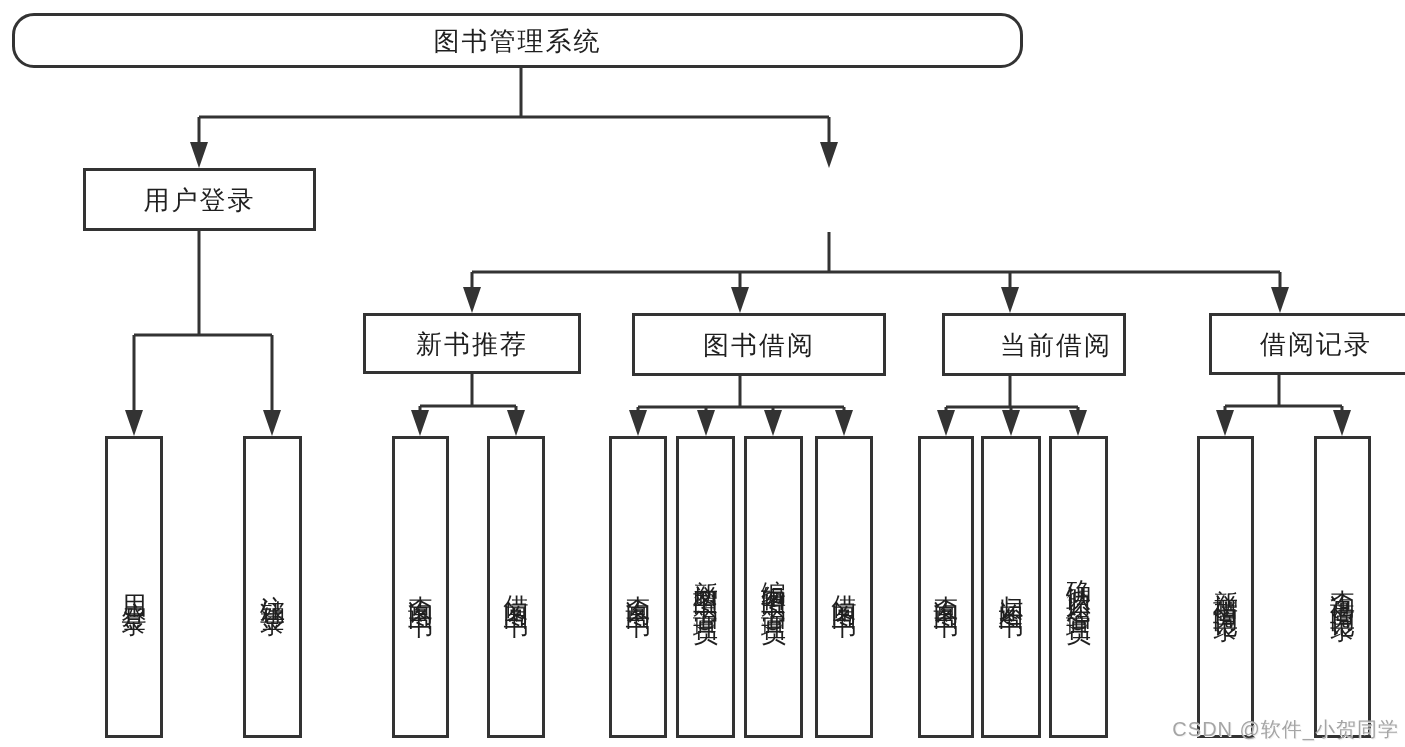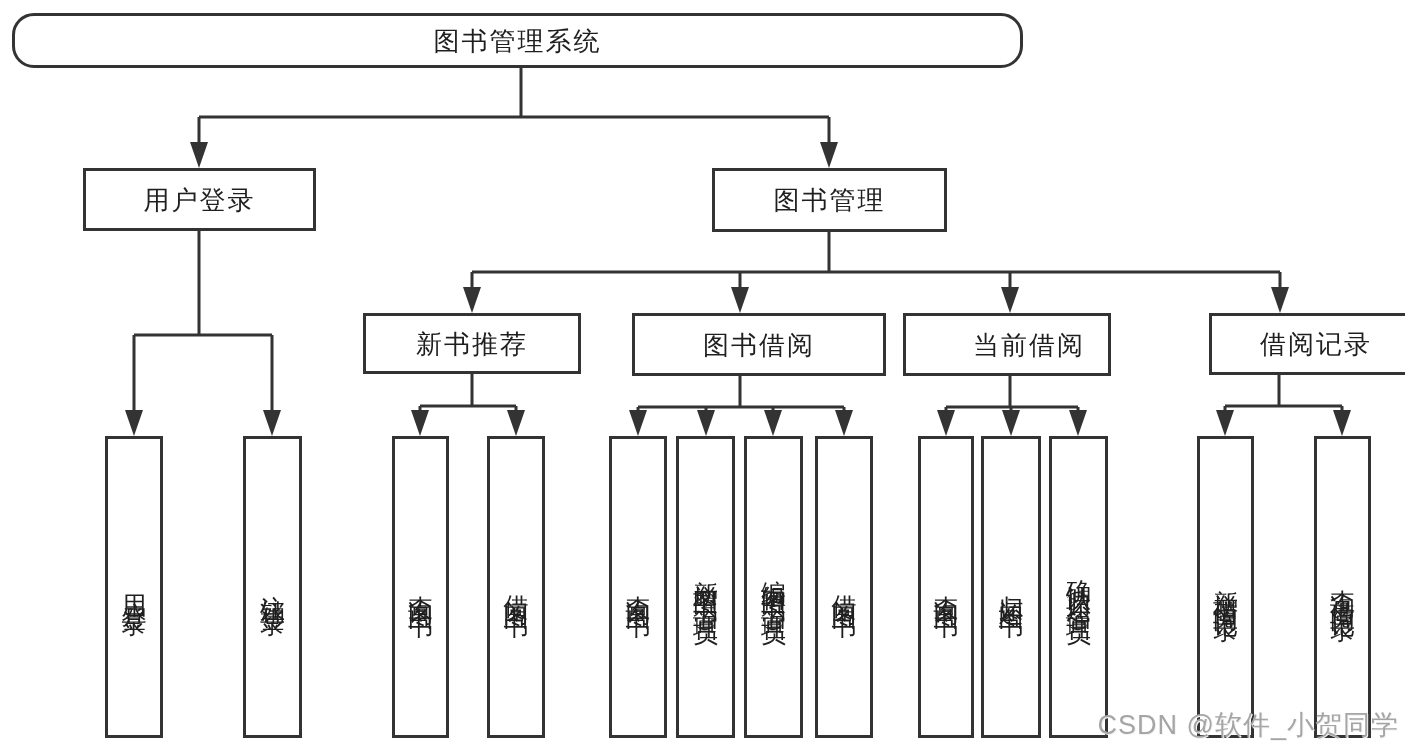--- a/index.html
+++ b/index.html
@@ -20,21 +20,21 @@
     color:#1f1f1f;z-index:1;line-height:1;
   }
   .h-node{font-size:26px;letter-spacing:2px;white-space:nowrap;}
   .v-node span{
     writing-mode:vertical-rl;
     font-size:25px;letter-spacing:6px;line-height:1;
     display:block;
   }
   .watermark{
     position:absolute;right:6px;bottom:4px;z-index:2;
-    font-size:27px;letter-spacing:1px;color:#a5a5a5;
+    font-size:20px;letter-spacing:1px;color:#a5a5a5;
     text-shadow:1px 1px 0 #f2f2f2;
     white-space:nowrap;
   }
 </style>
 </head>
 <body>
 
 <div class="stage">
 
   <svg class="connectors" width="1405" height="747" viewBox="0 0 1405 747">
@@ -83,25 +83,24 @@
     <g>
       <path d="M1279,375 V406 M1225,406 H1342 M1225,406 V412 M1342,406 V412"></path>
       <polygon points="1216,410 1234,410 1225,436"></polygon>
       <polygon points="1333,410 1351,410 1342,436"></polygon>
     </g>
   </svg>
 
   <div class="node h-node" style="left:12px;top:13px;width:1011px;height:55px;border-radius:22px;">图书管理系统</div>
 
   <div class="node h-node" style="left:83px;top:168px;width:233px;height:63px;">用户登录</div>
-  <div class="node h-node" style="left:712px;top:168px;width:235px;height:64px;">图书管理</div>
 
   <div class="node h-node" style="left:363px;top:313px;width:218px;height:61px;">新书推荐</div>
   <div class="node h-node" style="left:632px;top:313px;width:254px;height:63px;">图书借阅</div>
-  <div class="node h-node" style="left:903px;top:313px;width:208px;height:63px;padding-left:44px;">当前借阅</div>
+  <div class="node h-node" style="left:942px;top:313px;width:184px;height:63px;padding-left:44px;">当前借阅</div>
   <div class="node h-node" style="left:1173px;top:313px;width:214px;height:62px;margin-left:36px;">借阅记录</div>
 
   <div class="node v-node" style="left:105px;top:436px;width:58px;height:302px;">
     <span>用户登录</span>
   </div>
   <div class="node v-node" style="left:243px;top:436px;width:59px;height:302px;">
     <span>注销登录</span>
   </div>
 
   <div class="node v-node" style="left:392px;top:436px;width:57px;height:302px;">

